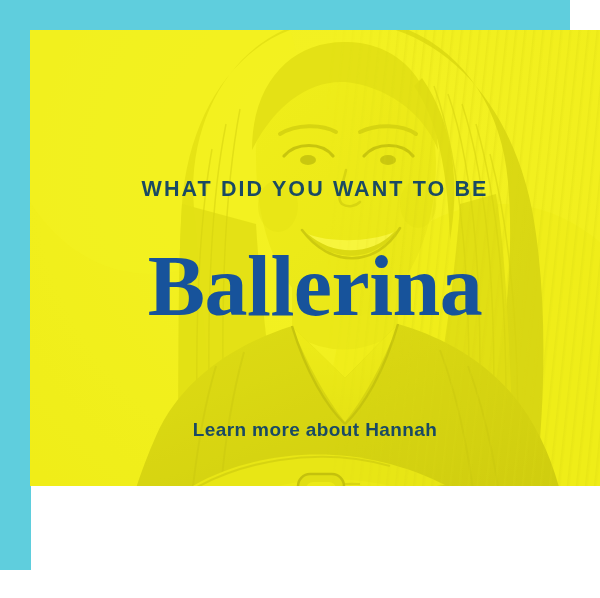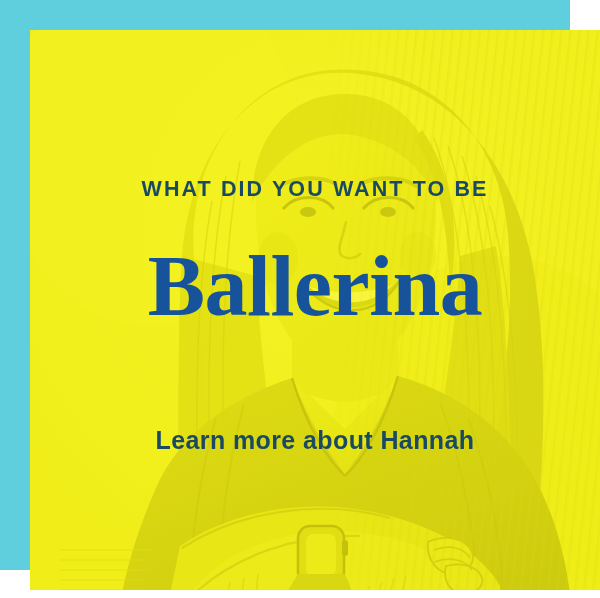--- a/index.html
+++ b/index.html
@@ -33,21 +33,21 @@
   }
   #frame-top {
     left: 0; top: 0;
     width: 570px; height: 31px;
   }
 
   
   #panel {
     position: absolute;
     left: 30px; top: 30px;
-    width: 570px; height: 560px;
+    width: 570px; height: 456px;
     background: #fca5a5;
     overflow: hidden;
   }
 
   
   #photo {
     position: absolute;
     inset: 0;
     overflow: hidden;
   }
@@ -98,42 +98,42 @@
     font-weight: 700;
     font-size: 21.5px;
     letter-spacing: 2.1px;
     line-height: 45px;
     text-transform: uppercase;
   }
   #headline-line-1 { display: block; margin-top: 137px; }
   #headline-line-2 { display: block; }
 
   #answer {
-    margin: 10px;
+    margin: 0;
     padding: 0;
     width: 100%;
     text-align: center;
     color: #17539B;
     font-family: "Liberation Serif", "DejaVu Serif", serif;
     font-weight: 700;
     font-size: 86px;
     line-height: 92px;
     letter-spacing: -0.5px;
     margin-top: 28px;
   }
 
   #cta {
     margin: 16px;
     padding: 0;
     width: 100%;
     text-align: center;
     color: #1A4A63;
     font-family: "Liberation Sans", sans-serif;
     font-weight: 700;
-    font-size: 25px;
+    font-size: 19px;
     letter-spacing: 0.4px;
     line-height: 30px;
     margin-top: 83px;
     cursor: pointer;
   }
 </style>
 </head>
 <body>
 
 <div id="card">

